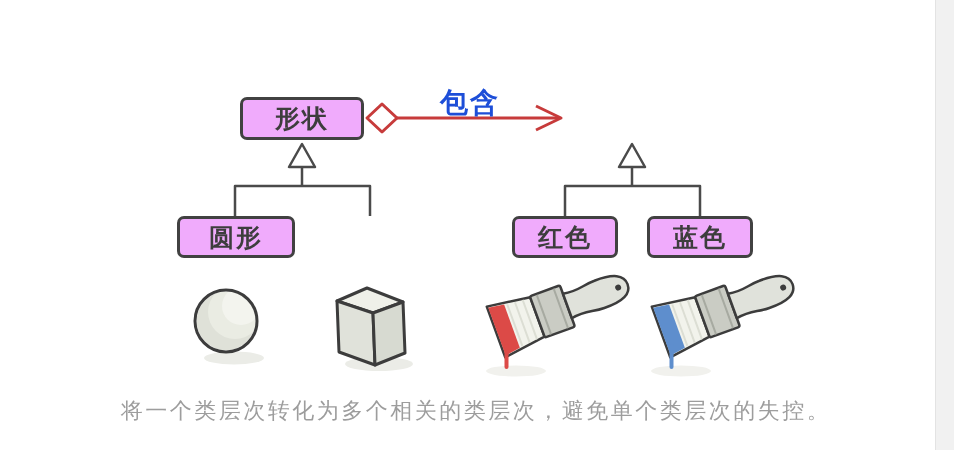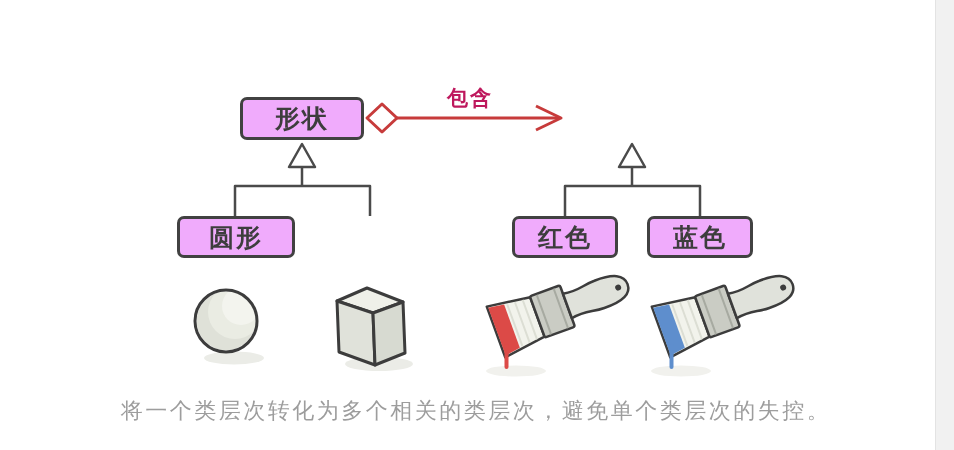--- a/index.html
+++ b/index.html
@@ -9,21 +9,21 @@
   .box{position:absolute;box-sizing:border-box;border:3px solid #414141;border-radius:7px;
        background:#f0abfc;color:#3d3d3d;font-weight:bold;font-size:25px;letter-spacing:2px;
        display:flex;align-items:center;justify-content:center;z-index:2;}
   #box-shape {left:240px;top:97px;width:124px;height:43px;}
   #box-color {left:570px;top:97px;width:124px;height:43px;}
   #box-circle{left:165px;top:216px;width:118px;height:42px;margin-left:12px;}
   #box-square{left:317px;top:216px;width:106px;height:42px;}
   #box-red   {left:512px;top:216px;width:106px;height:42px;text-align:center;}
   #box-blue  {left:647px;top:216px;width:106px;height:42px;}
   .relation-label{position:absolute;left:380px;top:84px;width:180px;text-align:center;
-       color:#be185d;font-weight:bold;font-size:21px;letter-spacing:2px;z-index:2;}
+       color:#1d4ed8;font-weight:bold;font-size:28px;letter-spacing:2px;z-index:2;}
   .caption{position:absolute;left:24px;right:26px;top:396px;text-align:center;
        color:#9d9d9d;font-size:22px;letter-spacing:2.5px;z-index:2;}
   .scrollbar-track{position:absolute;right:0;top:0;width:18px;height:450px;
        background:#f1f1f1;border-left:1px solid #e3e3e3;z-index:3;}
 </style>
 </head>
 <body>
 
 <div class="screen">
 

